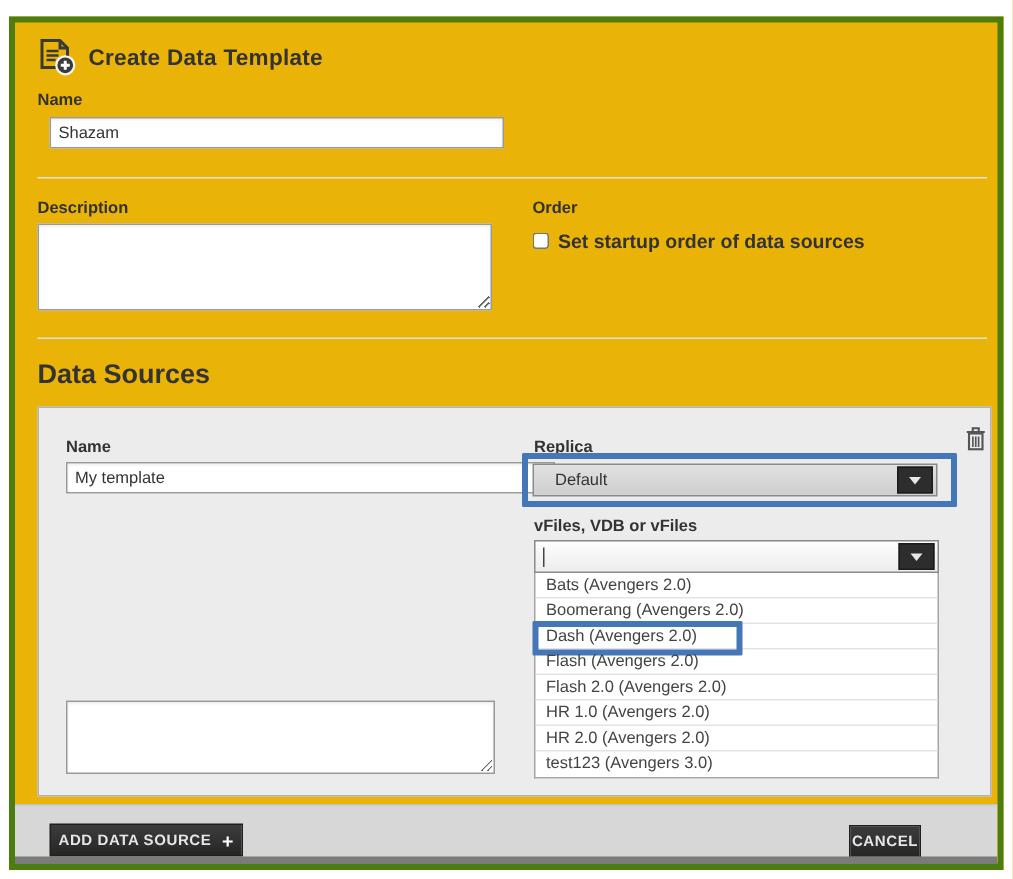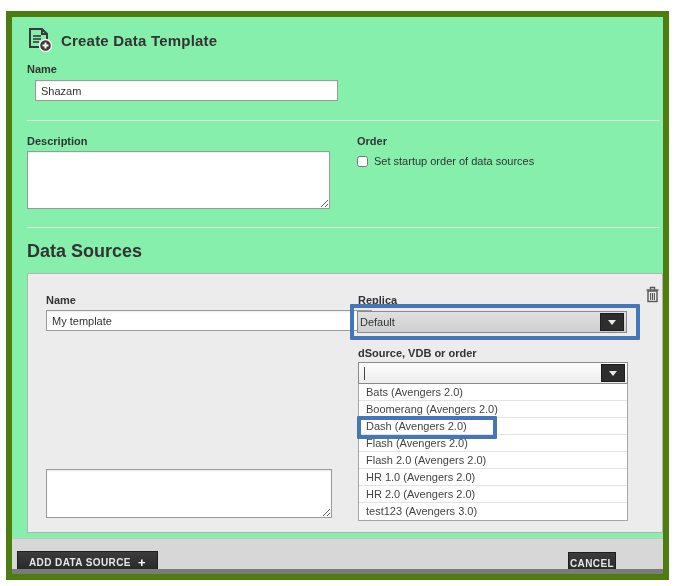--- a/index.html
+++ b/index.html
@@ -1,19 +1,19 @@
 <!DOCTYPE html>
 <html><head>
 <meta charset="utf-8">
 <style>
   * { margin:0; padding:0; box-sizing:border-box; }
   html,body { width:675px; height:586px; background:#fff; font-family:"Liberation Sans", sans-serif; }
   .dialog {
     position:absolute; left:6px; top:11px; width:663px; height:569px;
-    background:#86efac; border:6px solid #4d7c0f; overflow:hidden;
+    background:#eab308; border:4px solid #4d7c0f; overflow:hidden;
   }
   .footer-strip {
     position:absolute; left:0; right:0; top:521px; bottom:0;
     background:#d7d7d7; border-top:1px solid #c4c4c4;
   }
   .bottom-bar { position:absolute; left:0; right:0; bottom:0; height:5px; background:#7b7b7b; }
 
   
   .title-row { position:absolute; left:14px; top:10px; display:flex; align-items:center; gap:8px; }
   .title-row h1 { font-size:15px; font-weight:bold; color:#333; letter-spacing:.2px; }
@@ -26,37 +26,37 @@
   }
   textarea.tarea {
     position:absolute; background:#fff; border:1px solid #9a9a9a; resize:both;
     font-family:"Liberation Sans", sans-serif; font-size:11px; color:#333; padding:3px 5px;
     box-shadow: inset 0 1px 2px rgba(0,0,0,.08);
   }
   .divider { position:absolute; left:15px; width:633px; height:1px; background:#e2e2e2; }
 
   .checkbox-row { position:absolute; display:flex; align-items:center; gap:6px; }
   .checkbox-row input { width:11px; height:11px; margin:0; }
-  .checkbox-row span { font-size:11px; font-weight:normal; color:#333; }
+  .checkbox-row span { font-size:13px; font-weight:bold; color:#333; }
 
   .section-heading { position:absolute; font-size:18px; font-weight:bold; color:#333; }
 
   
   .card {
     position:absolute; left:15px; top:256px; width:636px; height:260px;
     background:#ececec; border:1px solid #b3b3b3;
   }
 
   
   .fselect {
     position:absolute; height:22px; border:1px solid #8a8a8a;
     background:linear-gradient(#e0e0e0,#cfcfcf);
     display:flex; align-items:center; font-size:11px; color:#333;
   }
-  .fselect .sel-text { flex:1; padding:0 2px; white-space:nowrap; overflow:hidden; }
+  .fselect .sel-text { flex:1; padding:0 14px; white-space:nowrap; overflow:hidden; }
   .arrow-btn {
     width:24px; height:18px; margin-right:2px; background:#2d2d2d; border:1px solid #1c1c1c;
     display:flex; align-items:center; justify-content:center; flex:0 0 auto;
   }
   .arrow-btn::after { content:""; width:0; height:0; border-left:4px solid transparent;
     border-right:4px solid transparent; border-top:5px solid #e8e8e8; }
   .fselect.light { background:linear-gradient(#fdfdfd,#ededed); }
   .caret-bar { width:1px; height:13px; background:#444; margin-left:5px; flex:0 0 auto; }
 
   
@@ -156,42 +156,42 @@
 
     <div class="label" style="left:330px; top:20px;">Replica</div>
 
     <div class="annot-wrap" style="left:322px; top:30px; width:290px;">
       <div class="fselect" style="width:270px;">
         <span class="sel-text">Default</span>
         <span class="arrow-btn"></span>
       </div>
     </div>
 
-    <div class="label" style="left:330px; top:73px;">dSource, VDB or order</div>
+    <div class="label" style="left:330px; top:73px;">vFiles, VDB or vFiles</div>
 
     <div class="fselect light" style="left:330px; top:88px; width:270px;">
       <span class="caret-bar"></span>
       <span class="sel-text"></span>
       <span class="arrow-btn"></span>
     </div>
 
     <div class="dlist" style="left:330px; top:110px; width:270px;">
         <div class="drow">Bats (Avengers 2.0)</div>
         <div class="drow">Boomerang (Avengers 2.0)</div>
         <div class="drow annotated">Dash (Avengers 2.0)</div>
         <div class="drow">Flash (Avengers 2.0)</div>
         <div class="drow">Flash 2.0 (Avengers 2.0)</div>
         <div class="drow">HR 1.0 (Avengers 2.0)</div>
         <div class="drow">HR 2.0 (Avengers 2.0)</div>
         <div class="drow">test123 (Avengers 3.0)</div>
       </div>
 
   </div>
 
-  <div class="btn btn-dark" style="left:5px; top:534px; padding:0 11px;">
+  <div class="btn btn-dark" style="left:23px; top:534px; padding:0 5px;">
     <span>ADD DATA SOURCE</span>
       <span class="plus-glyph">+</span>
   </div>
   <div class="btn btn-dark" style="left:556px; top:535px; width:48px;">CANCEL</div>
   <div class="btn btn-red" style="left:611px; top:560px; width:47px;">CREATE</div>
 
   <div class="bottom-bar"></div>
 </div>
 
 </body></html>

